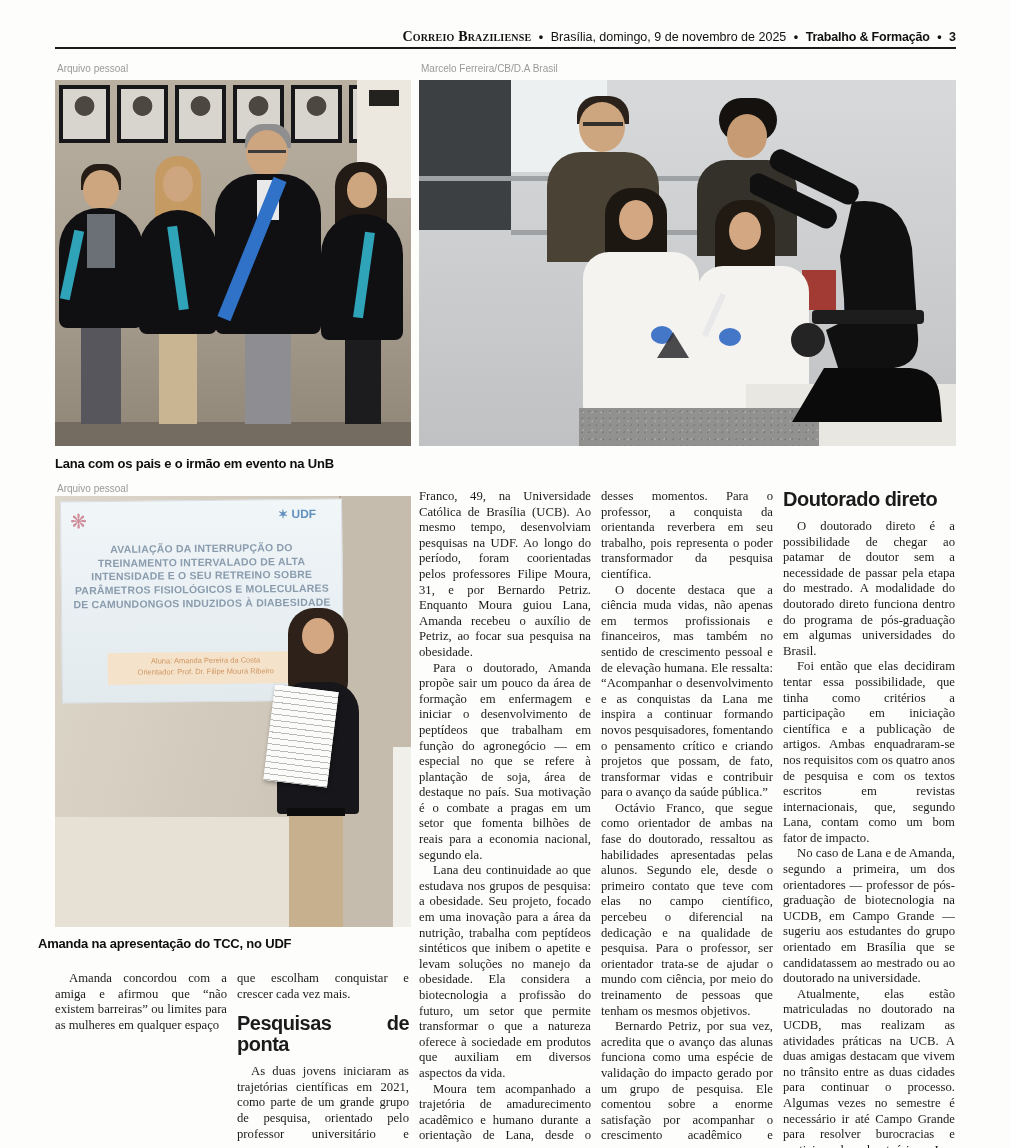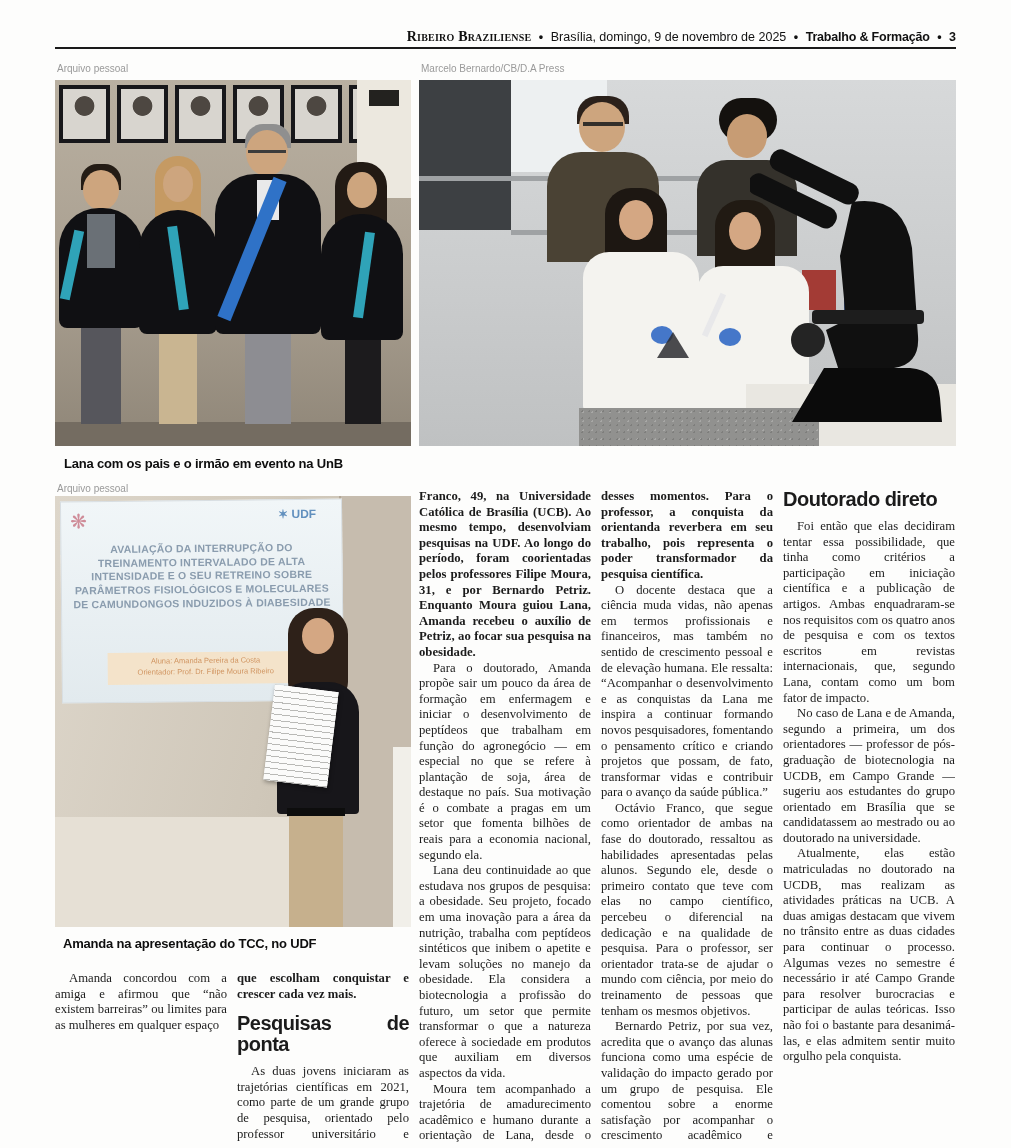--- a/index.html
+++ b/index.html
@@ -16,21 +16,21 @@
   .hrule{position:absolute;top:47px;left:55px;width:901px;height:2px;background:#1a1a1a;}
   
   .photo{position:absolute;overflow:hidden;}
   .credit{position:absolute;font-family:"Liberation Sans",sans-serif;font-size:10px;color:#9a9a9a;}
   .caption{position:absolute;font-family:"Liberation Sans",sans-serif;font-weight:bold;
            font-size:13px;letter-spacing:-.2px;color:#0e0e0e;}
   
   .col{position:absolute;width:172px;text-align:justify;font-size:12.7px;line-height:15.6px;
        overflow:hidden;hyphens:auto;}
   .col p{margin:0;text-indent:14px;}
-  .col p.cont{text-indent:0;font-weight:bold;}
+  .col p.cont{text-indent:0;}
   .headline{font-family:"Liberation Sans",sans-serif;font-weight:bold;font-size:20px;
             letter-spacing:-.5px;line-height:1.05;margin:11px 0 9px;text-indent:0;}
   .headline.first{margin-top:1px;}
   
   .ph-grad{background:linear-gradient(#b9b0a1 0%,#a99f90 55%,#8f8678 100%);}
   .frames{position:absolute;top:5px;left:4px;display:flex;gap:7px;}
   .frame{width:51px;height:58px;background:#17171a;padding:4px;box-sizing:border-box;}
   .frame .pic{width:100%;height:100%;
       background:radial-gradient(circle at 50% 34%, #4d4741 24%, #d8d5cf 26%),
                  linear-gradient(#d8d5cf 60%, #3a3631 61%);}
@@ -82,32 +82,32 @@
           background-image:repeating-linear-gradient(#fbfbfa 0 5px,#b9b9b6 5px 6px);}
   .w-belt{position:absolute;left:232px;top:312px;width:58px;height:8px;background:#0d0d0d;}
   .w-pants{position:absolute;left:234px;top:320px;width:54px;height:111px;background:#c6b08d;}
 </style>
 </head>
 <body>
 
 <div class="page">
 
   <div class="masthead">
-    <span class="paper">Ribeiro Braziliense</span>
+    <span class="paper">Correio Braziliense</span>
     <span class="dot">•</span>
     <span class="date">Brasília, domingo, 9 de novembro de 2025</span>
     <span class="dot">•</span>
     <span class="sect">Trabalho &amp; Formação</span>
     <span class="dot">•</span>
     <span class="pnum">3</span>
   </div>
   <div class="hrule"></div>
 
   <div class="credit" style="left:57px;top:63px">Arquivo pessoal</div>
-  <div class="credit" style="left:421px;top:63px">Marcelo Bernardo/CB/D.A Press</div>
+  <div class="credit" style="left:421px;top:63px">Marcelo Ferreira/CB/D.A Brasil</div>
   <div class="credit" style="left:57px;top:483px">Arquivo pessoal</div>
 
   <figure class="photo ph-grad" style="left:55px;top:80px;width:356px;height:366px;margin:0">
     <div class="frames">
       <div class="frame">
           <div class="pic"></div>
         </div>
       <div class="frame">
           <div class="pic"></div>
         </div>
@@ -157,21 +157,21 @@
     </div>
 
     <div class="person" style="left:266px;bottom:22px;width:82px;height:262px">
       <div class="hair" style="left:14px;top:0;width:52px;height:118px;background:#221a14;border-radius:24px 24px 16px 16px"></div>
       <div class="face" style="left:26px;top:10px;width:30px;height:36px"></div>
       <div class="cape" style="left:0;top:52px;width:82px;height:126px"></div>
       <div class="trim" style="left:38px;top:70px;width:10px;height:86px;transform:rotate(8deg)"></div>
       <div class="legs" style="left:24px;top:178px;width:36px;height:84px;background:#1c1b1d"></div>
     </div>
   </figure>
-  <div class="caption" style="left:64px;top:456px;width:356px">Lana com os pais e o irmão em evento na UnB</div>
+  <div class="caption" style="left:55px;top:456px;width:356px">Lana com os pais e o irmão em evento na UnB</div>
 
   <figure class="photo ph-lab" style="left:419px;top:80px;width:537px;height:366px;margin:0">
     <div class="cabinet"></div>
     <div class="window"></div>
     <div class="shelfline" style="top:96px;width:300px"></div>
     <div class="shelfline" style="top:150px;width:190px;left:92px"></div>
     <div class="equip-r" style="right:120px;top:190px;width:34px;height:40px"></div>
     <div class="equip-b" style="right:88px;top:200px;width:24px;height:30px"></div>
 
     <div class="labperson">
@@ -228,21 +228,21 @@
         <div>Orientador: Prof. Dr. Filipe Moura Ribeiro</div>
       </div>
     </div>
     <div class="w-hair"></div>
     <div class="w-face"></div>
     <div class="w-body"></div>
     <div class="w-paper"></div>
     <div class="w-belt"></div>
     <div class="w-pants"></div>
   </figure>
-  <div class="caption" style="left:63px;top:936px;width:356px">Amanda na apresentação do TCC, no UDF</div>
+  <div class="caption" style="left:38px;top:936px;width:356px">Amanda na apresentação do TCC, no UDF</div>
 
   <div class="col" style="left:55px;top:971px;height:172px">
     <p>Amanda concordou com a amiga e afirmou que “não existem barreiras” ou limites para as mulheres em qualquer espaço</p>
   </div>
 
   <div class="col" style="left:237px;top:971px;height:172px">
     <p class="cont">que escolham conquistar e crescer cada vez mais.</p>
     <h2 class="headline">Pesquisas de ponta</h2>
     <p>As duas jovens iniciaram as trajetórias científicas em 2021, como parte de um grande grupo de pesquisa, orientado pelo professor universitário e empresário Octávio</p>
   </div>
@@ -256,19 +256,20 @@
 
   <div class="col" style="left:601px;top:489px;height:656px">
     <p class="cont">desses momentos. Para o professor, a conquista da orientanda reverbera em seu trabalho, pois representa o poder transformador da pesquisa científica.</p>
     <p>O docente destaca que a ciência muda vidas, não apenas em termos profissionais e financeiros, mas também no sentido de crescimento pessoal e de elevação humana. Ele ressalta: “Acompanhar o desenvolvimento e as conquistas da Lana me inspira a continuar formando novos pesquisadores, fomentando o pensamento crítico e criando projetos que possam, de fato, transformar vidas e contribuir para o avanço da saúde pública.”</p>
     <p>Octávio Franco, que segue como orientador de ambas na fase do doutorado, ressaltou as habilidades apresentadas pelas alunos. Segundo ele, desde o primeiro contato que teve com elas no campo científico, percebeu o diferencial na dedicação e na qualidade de pesquisa. Para o professor, ser orientador trata-se de ajudar o mundo com ciência, por meio do treinamento de pessoas que tenham os mesmos objetivos.</p>
     <p>Bernardo Petriz, por sua vez, acredita que o avanço das alunas funciona como uma espécie de validação do impacto gerado por um grupo de pesquisa. Ele comentou sobre a enorme satisfação por acompanhar o crescimento acadêmico e científico de alunas que acompanhou durante a graduação. Na opinião dele, o êxito mostra que o ambiente laboratorial criado foi fértil, formativo e transformador.</p>
   </div>
 
   <div class="col" style="left:783px;top:488px;height:661px">
     <h2 class="headline first">Doutorado direto</h2>
+    <p>O doutorado direto é a possibilidade de chegar ao patamar de doutor sem a necessidade de passar pela etapa do mestrado. A modalidade do doutorado direto funciona dentro do programa de pós-graduação em algumas universidades do Brasil.</p>
     <p>Foi então que elas decidiram tentar essa possibilidade, que tinha como critérios a participação em iniciação científica e a publicação de artigos. Ambas enquadraram-se nos requisitos com os quatro anos de pesquisa e com os textos escritos em revistas internacionais, que, segundo Lana, contam como um bom fator de impacto.</p>
     <p>No caso de Lana e de Amanda, segundo a primeira, um dos orientadores — professor de pós-graduação de biotecnologia na UCDB, em Campo Grande — sugeriu aos estudantes do grupo orientado em Brasília que se candidatassem ao mestrado ou ao doutorado na universidade.</p>
     <p>Atualmente, elas estão matriculadas no doutorado na UCDB, mas realizam as atividades práticas na UCB. A duas amigas destacam que vivem no trânsito entre as duas cidades para continuar o processo. Algumas vezes no semestre é necessário ir até Campo Grande para resolver burocracias e participar de aulas teóricas. Isso não foi o bastante para desanimá-las, e elas admitem sentir muito orgulho pela conquista.</p>
 
   </div>
 
 </div>
 
 </body></html>

